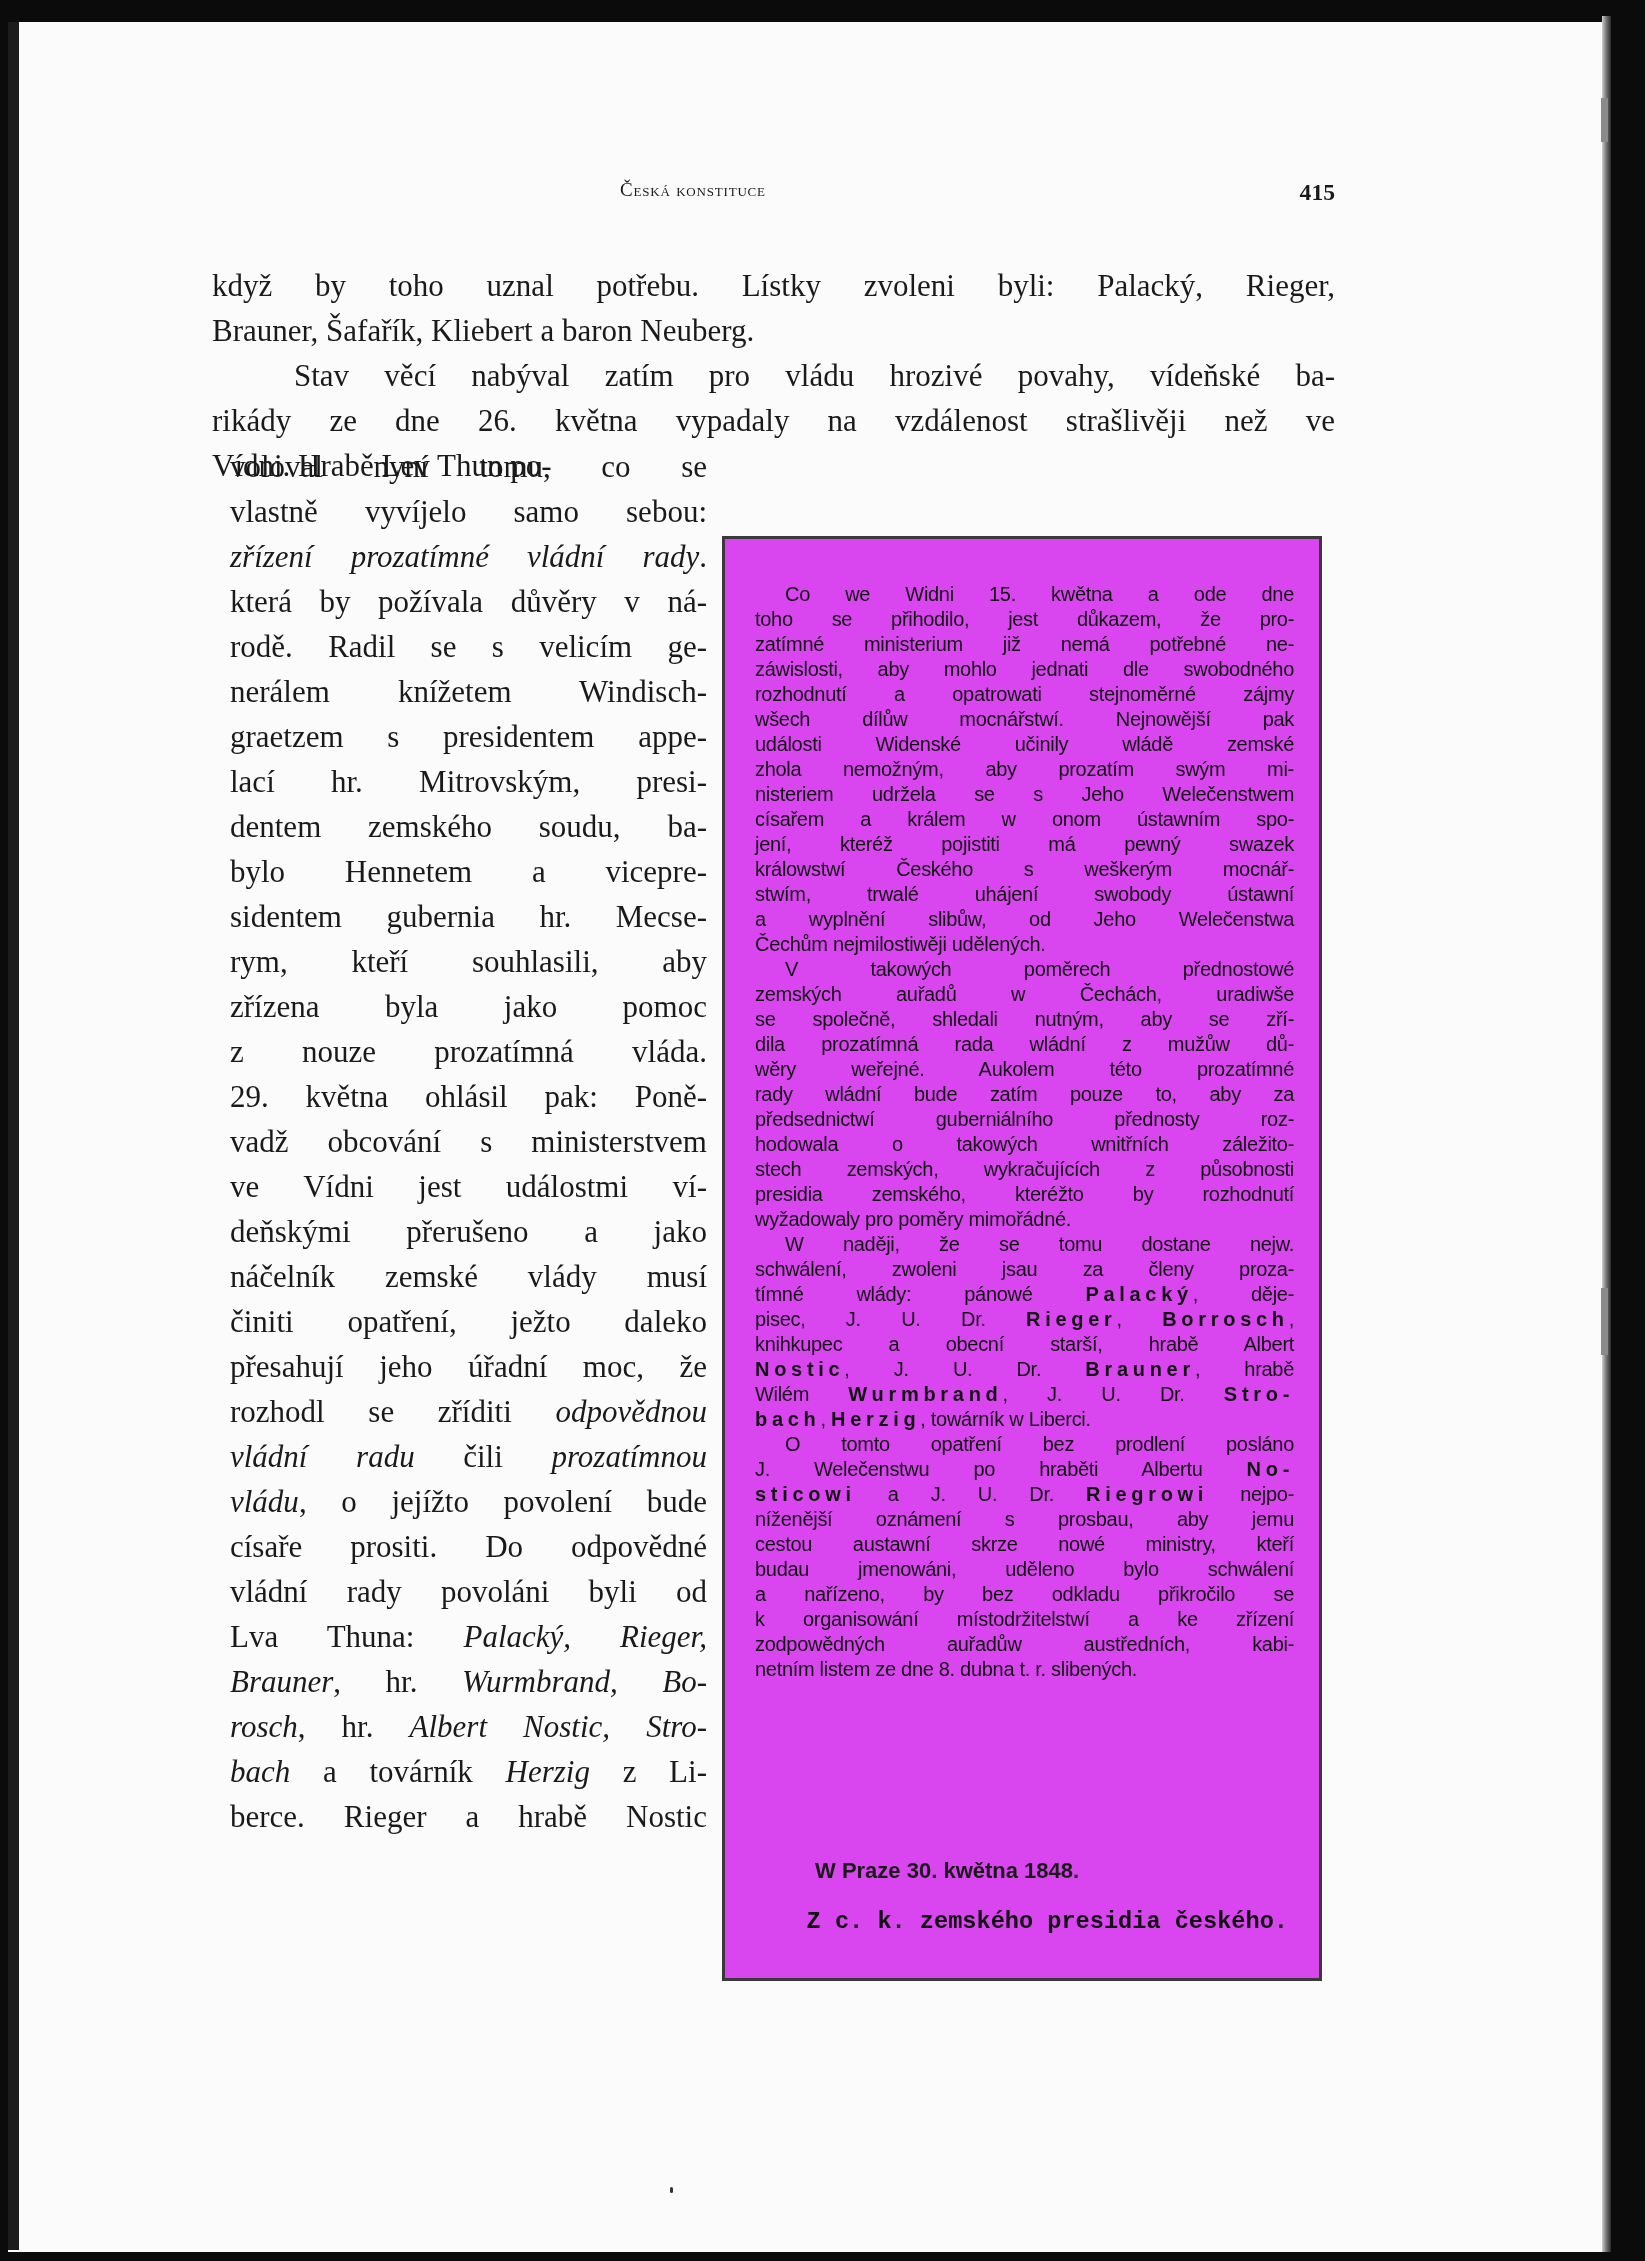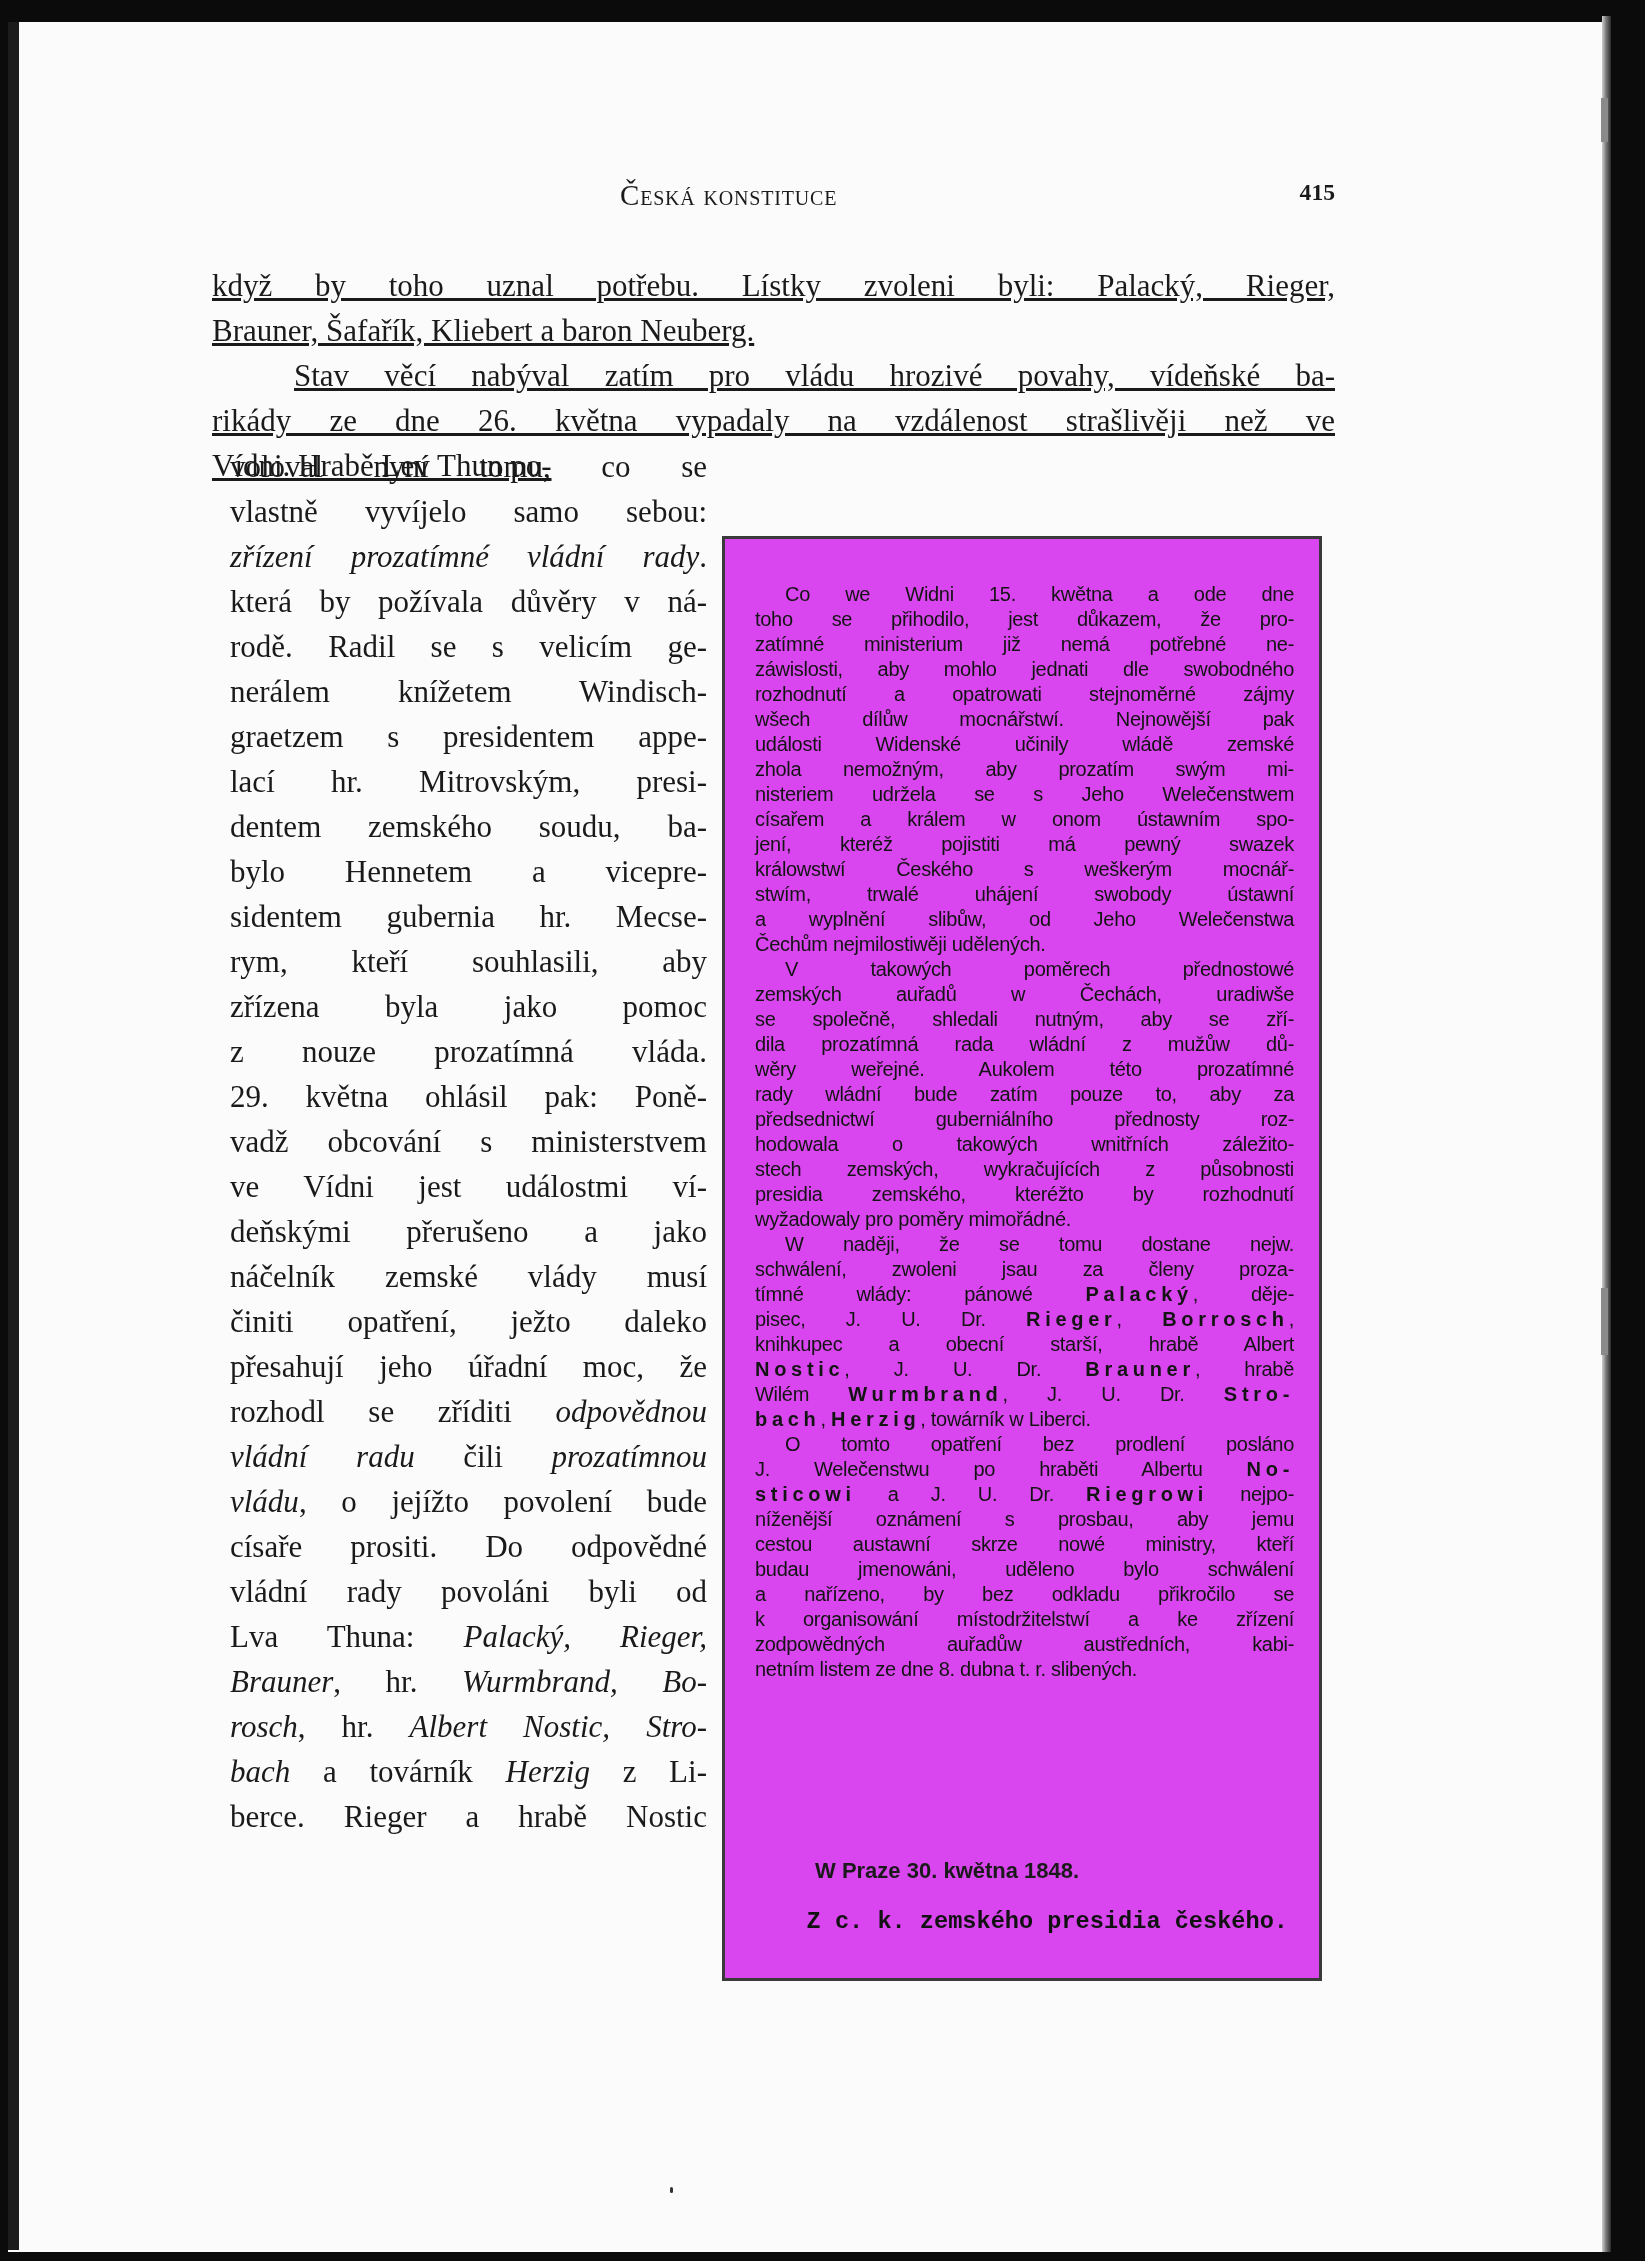--- a/index.html
+++ b/index.html
@@ -22,32 +22,32 @@
     position: absolute; left: 1602px; top: 15.7px; width: 9.4px; height: 2236px;
     background: linear-gradient(to right, #cfcfcf, #7a7a7a 45%, #2a2a2a);
   }
   .right-mark {
     position: absolute; left: 1601px; width: 7px; background: #8a8a8a;
   }
   .header {
     position: absolute; top: 179px; left: 212px; width: 1123px; height: 31px;
   }
   .running-title {
-    position: absolute; left: 408px; top: 0; font-size: 29px; letter-spacing: 0.8px;
+    position: absolute; left: 408px; top: 0; font-size: 19px; letter-spacing: 0.8px;
     font-family: "Liberation Serif", serif; font-variant: small-caps;
   }
   .page-number {
     position: absolute; right: 0; top: 0; font-size: 23.6px; font-weight: bold;
     font-family: "Liberation Serif", serif;
   }
   .body-text {
     font-family: "Liberation Serif", serif;
     font-size: 31px; line-height: 45px; color: #1a1a1a;
   }
-  .full-block { position: absolute; left: 212px; top: 263px; width: 1123px; text-decoration: underline; }
+  .full-block { position: absolute; left: 212px; top: 263px; width: 1123px; }
   .line { display: block; white-space: nowrap; text-align: justify; text-align-last: justify; }
   .line.last { text-align-last: left; }
   .indent { padding-left: 82px; }
   .narrow-block { position: absolute; left: 230px; top: 444px; width: 477px; }
   em, .it { font-style: italic; }
   .box {
     position: absolute; left: 722px; top: 536px; width: 600px; height: 1445px;
     border: 3.1px solid #3a3a3a; box-sizing: border-box; background: #d946ef;
   }
   .box-inner {

